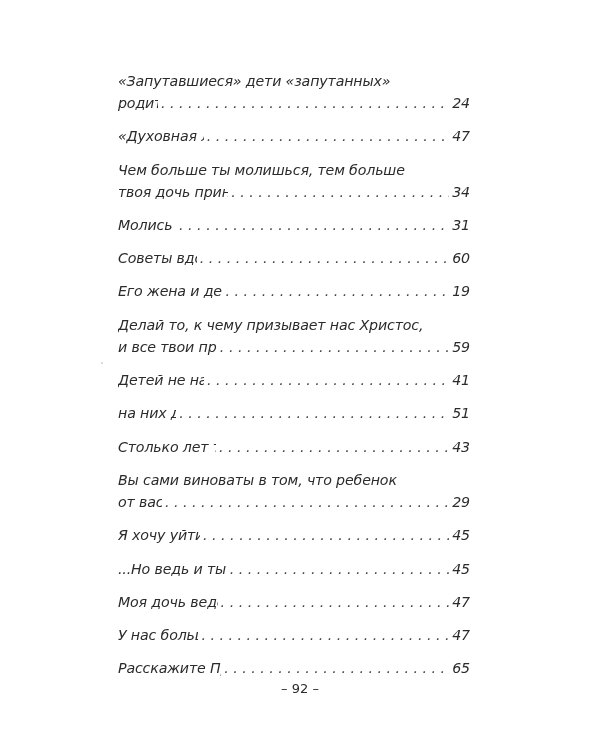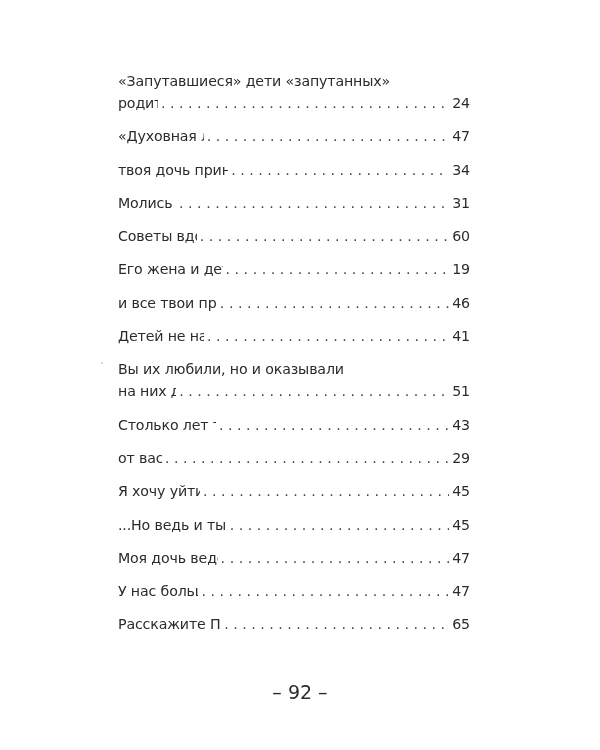--- a/index.html
+++ b/index.html
@@ -24,20 +24,21 @@
     .toc-entry {
       margin: 0 0 11.3px 0;
       font-size: 14.2px;
       line-height: 22px;
       letter-spacing: -0.15px;
     }
     .toc-line {
       display: flex;
       align-items: flex-start;
       white-space: nowrap;
+      font-style: italic;
     }
     .toc-title {
       flex: 0 1 auto;
       overflow: hidden;
     }
     .toc-leader {
       flex: 1 1 auto;
       overflow: hidden;
       white-space: nowrap;
       margin: 0 3px;
@@ -51,21 +52,21 @@
     .toc-page {
       flex: 0 0 auto;
       text-align: right;
     }
     .folio {
       position: absolute;
       left: 0;
       width: 600px;
       top: 681px;
       text-align: center;
-      font-size: 19px;
+      font-size: 13px;
       color: #2b2b2b;
     }
     .margin-speck {
       position: absolute;
       left: 101px;
       top: 362px;
       width: 2px;
       height: 2px;
       border-radius: 1px;
       background: #cfcfcf;
@@ -90,20 +91,23 @@
   <div class="toc-entry">
     <div class="toc-line">
       <span class="toc-title">«Духовная ласка» молитвы</span>
       <span class="toc-leader"></span>
       <span class="toc-page">47</span>
     </div>
   </div>
 
   <div class="toc-entry">
     <div class="toc-line">
+      <span class="toc-title">Чем больше ты молишься, тем больше</span>
+    </div>
+    <div class="toc-line">
       <span class="toc-title">твоя дочь принимает благих помыслов</span>
       <span class="toc-leader"></span>
       <span class="toc-page">34</span>
     </div>
   </div>
 
   <div class="toc-entry">
     <div class="toc-line">
       <span class="toc-title">Молись за детей</span>
       <span class="toc-leader"></span>
@@ -122,55 +126,58 @@
   <div class="toc-entry">
     <div class="toc-line">
       <span class="toc-title">Его жена и дети не были в церкви...</span>
       <span class="toc-leader"></span>
       <span class="toc-page">19</span>
     </div>
   </div>
 
   <div class="toc-entry">
     <div class="toc-line">
+      <span class="toc-title">Делай то, к чему призывает нас Христос,</span>
+    </div>
+    <div class="toc-line">
       <span class="toc-title">и все твои проблемы разрешатся</span>
       <span class="toc-leader"></span>
-      <span class="toc-page">46</span>
+      <span class="toc-page">59</span>
     </div>
   </div>
 
   <div class="toc-entry">
     <div class="toc-line">
       <span class="toc-title">Детей не надо принуждать</span>
       <span class="toc-leader"></span>
       <span class="toc-page">41</span>
     </div>
   </div>
 
   <div class="toc-entry">
     <div class="toc-line">
-      <span class="toc-title">Вы их любили, но и оказывали</span>
-    </div>
-    <div class="toc-line">
       <span class="toc-title">на них давление</span>
       <span class="toc-leader"></span>
       <span class="toc-page">51</span>
     </div>
   </div>
 
   <div class="toc-entry">
     <div class="toc-line">
       <span class="toc-title">Столько лет ты его заставляла...</span>
       <span class="toc-leader"></span>
       <span class="toc-page">43</span>
     </div>
   </div>
 
   <div class="toc-entry">
     <div class="toc-line">
+      <span class="toc-title">Вы сами виноваты в том, что ребенок</span>
+    </div>
+    <div class="toc-line">
       <span class="toc-title">от вас ушел</span>
       <span class="toc-leader"></span>
       <span class="toc-page">29</span>
     </div>
   </div>
 
   <div class="toc-entry">
     <div class="toc-line">
       <span class="toc-title">Я хочу уйти от родителей</span>
       <span class="toc-leader"></span>

